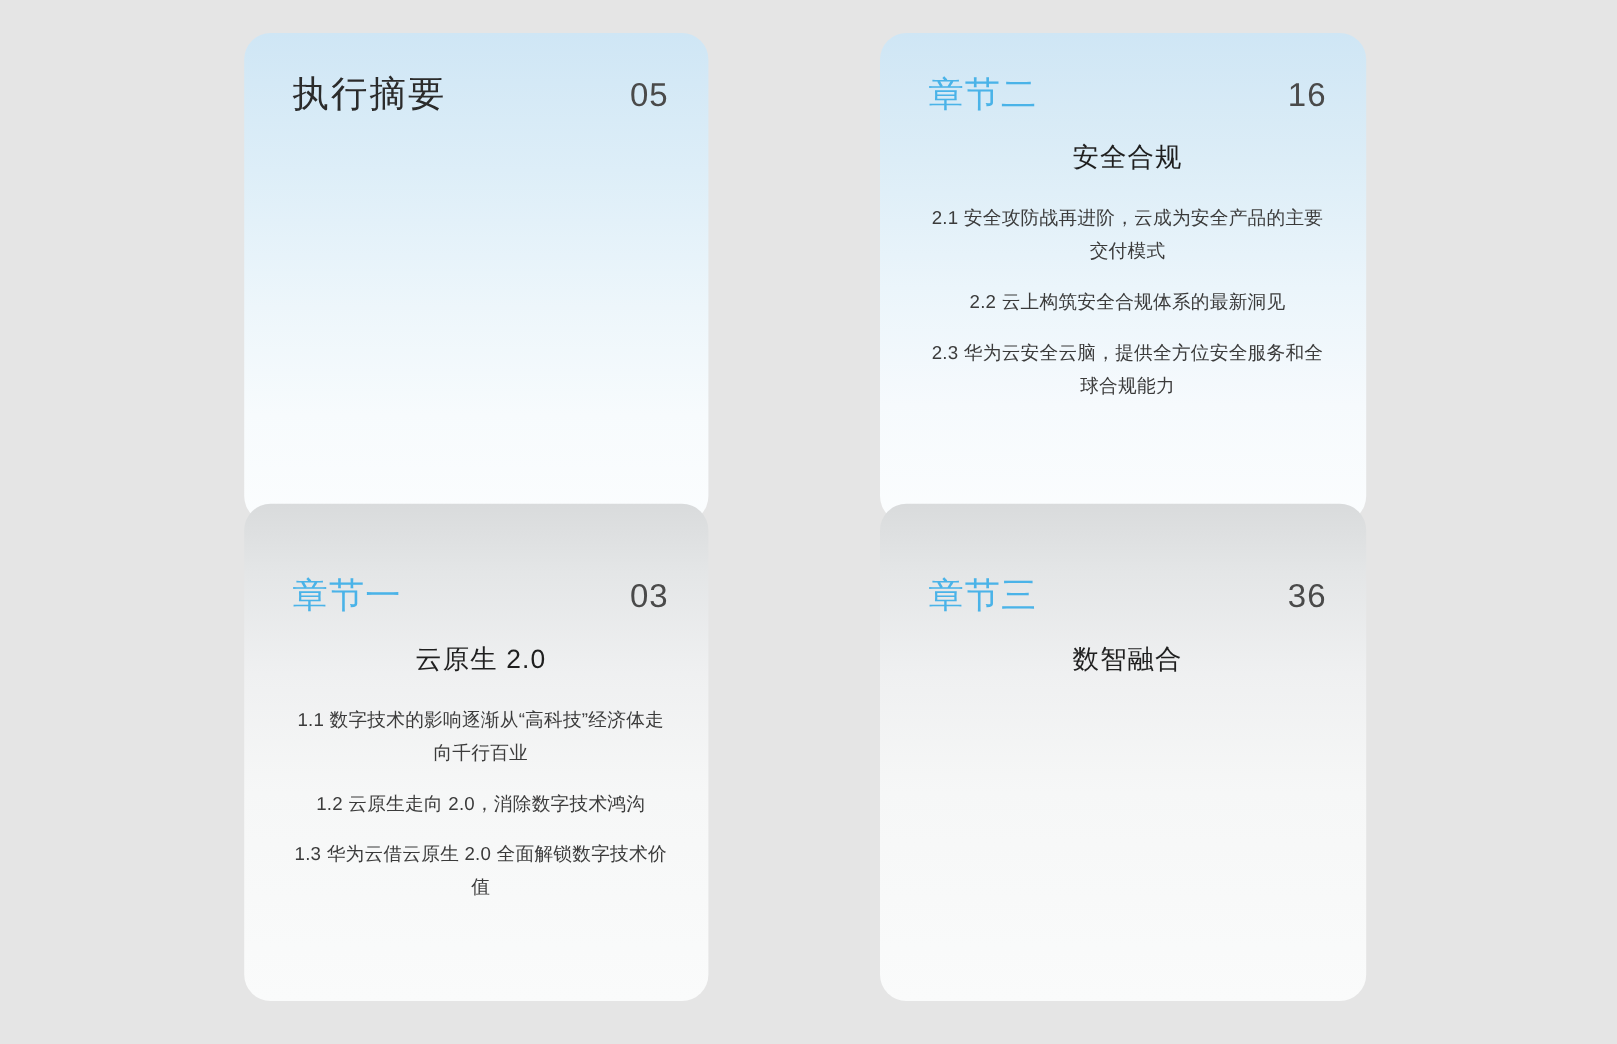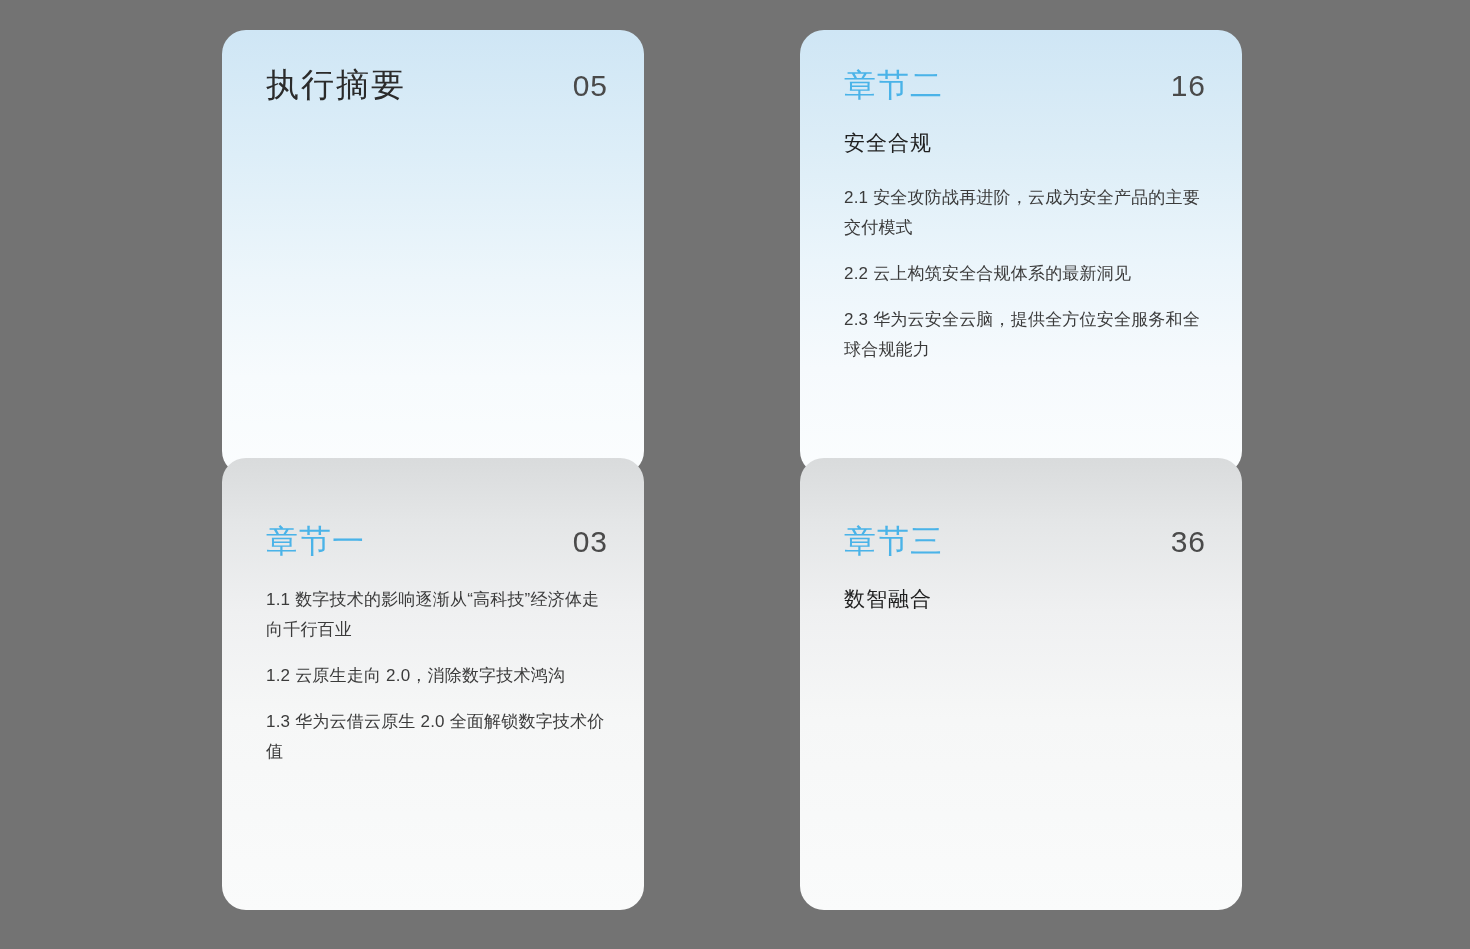--- a/index.html
+++ b/index.html
@@ -10,21 +10,22 @@
     height: 949px;
     overflow: hidden;
     font-family: "Liberation Sans", "DejaVu Sans", sans-serif;
     color: #333333;
   }
 
   .page {
     position: relative;
     width: 1470px;
     height: 949px;
-    background: #737373;
+    background: #e5e5e5;
+    text-align: center;
   }
 
   .toc-grid {
     position: absolute;
     left: 222px;
     top: 30px;
     width: 1020px;
     height: 880px;
   }
 
@@ -104,21 +105,21 @@
   .pagenum {
     font-size: 30px;
     line-height: 40px;
     font-weight: 300;
     color: #4a4a4a;
     letter-spacing: 1px;
   }
 
   .card-title {
     margin-top: 20px;
-    font-size: 21px;
+    font-size: 24px;
     line-height: 34px;
     font-weight: 500;
     color: #1f1f1f;
     letter-spacing: 1px;
   }
 
   .entries {
     margin-top: 23px;
   }
 
@@ -155,20 +156,21 @@
         </div>
       </div>
     </div>
 
     <div class="card card-ch1">
       <div class="card-inner">
         <div class="card-head">
           <div class="kicker">章节一</div>
           <div class="pagenum">03</div>
         </div>
+        <div class="card-title">云原生 2.0</div>
         <div class="entries">
           <div class="entry">1.1 数字技术的影响逐渐从“高科技”经济体走向千行百业</div>
           <div class="entry">1.2 云原生走向 2.0，消除数字技术鸿沟</div>
           <div class="entry">1.3 华为云借云原生 2.0 全面解锁数字技术价值</div>
         </div>
       </div>
     </div>
 
     <div class="card card-ch2">
       <div class="card-inner">

